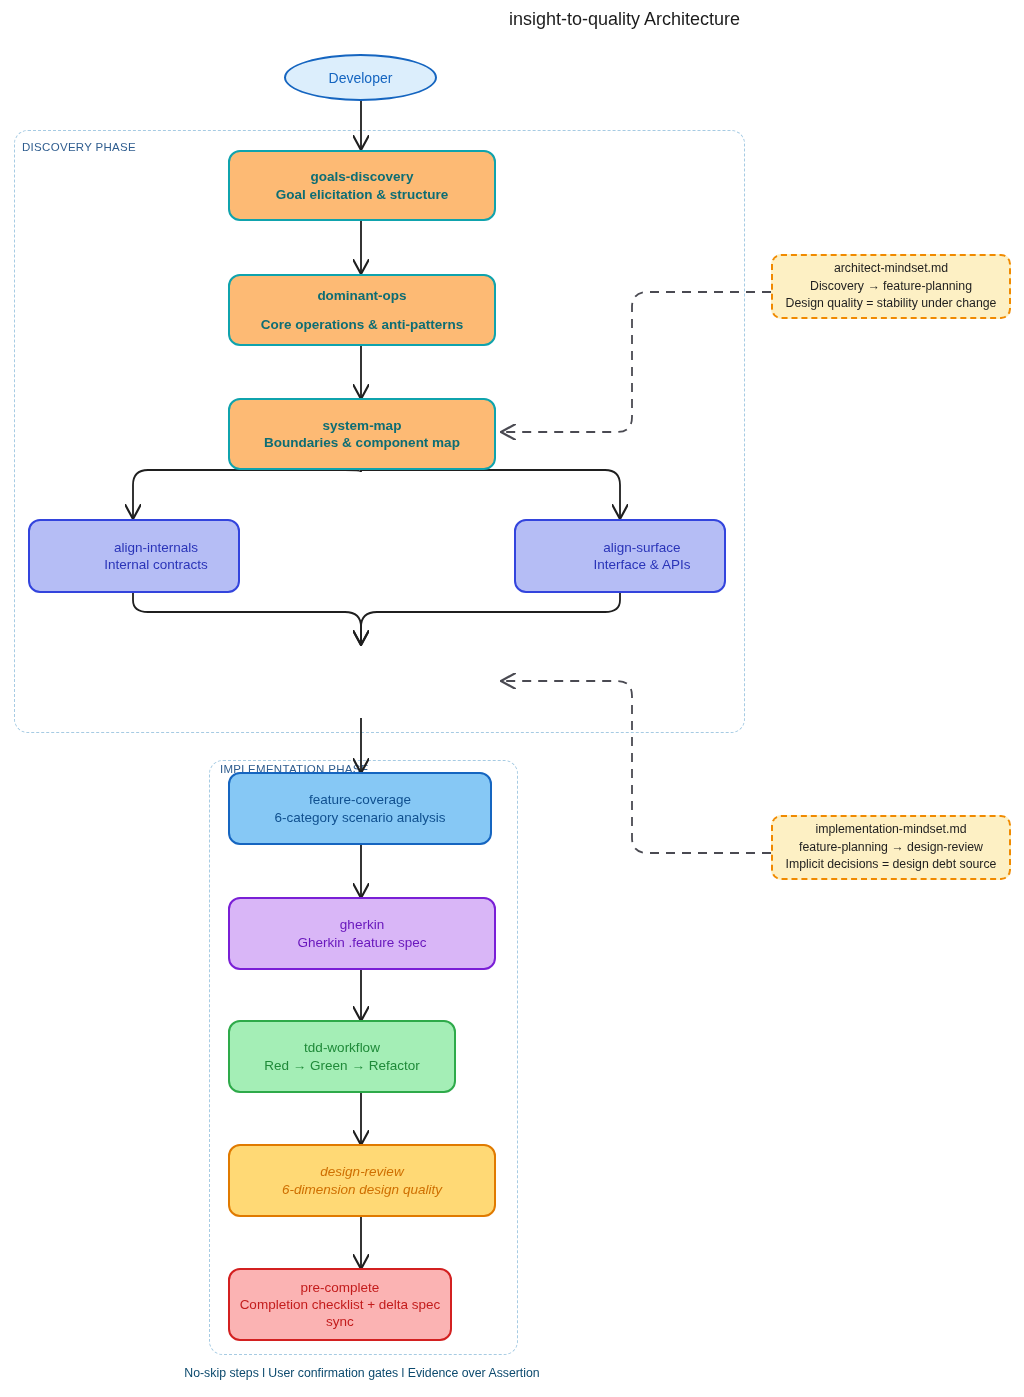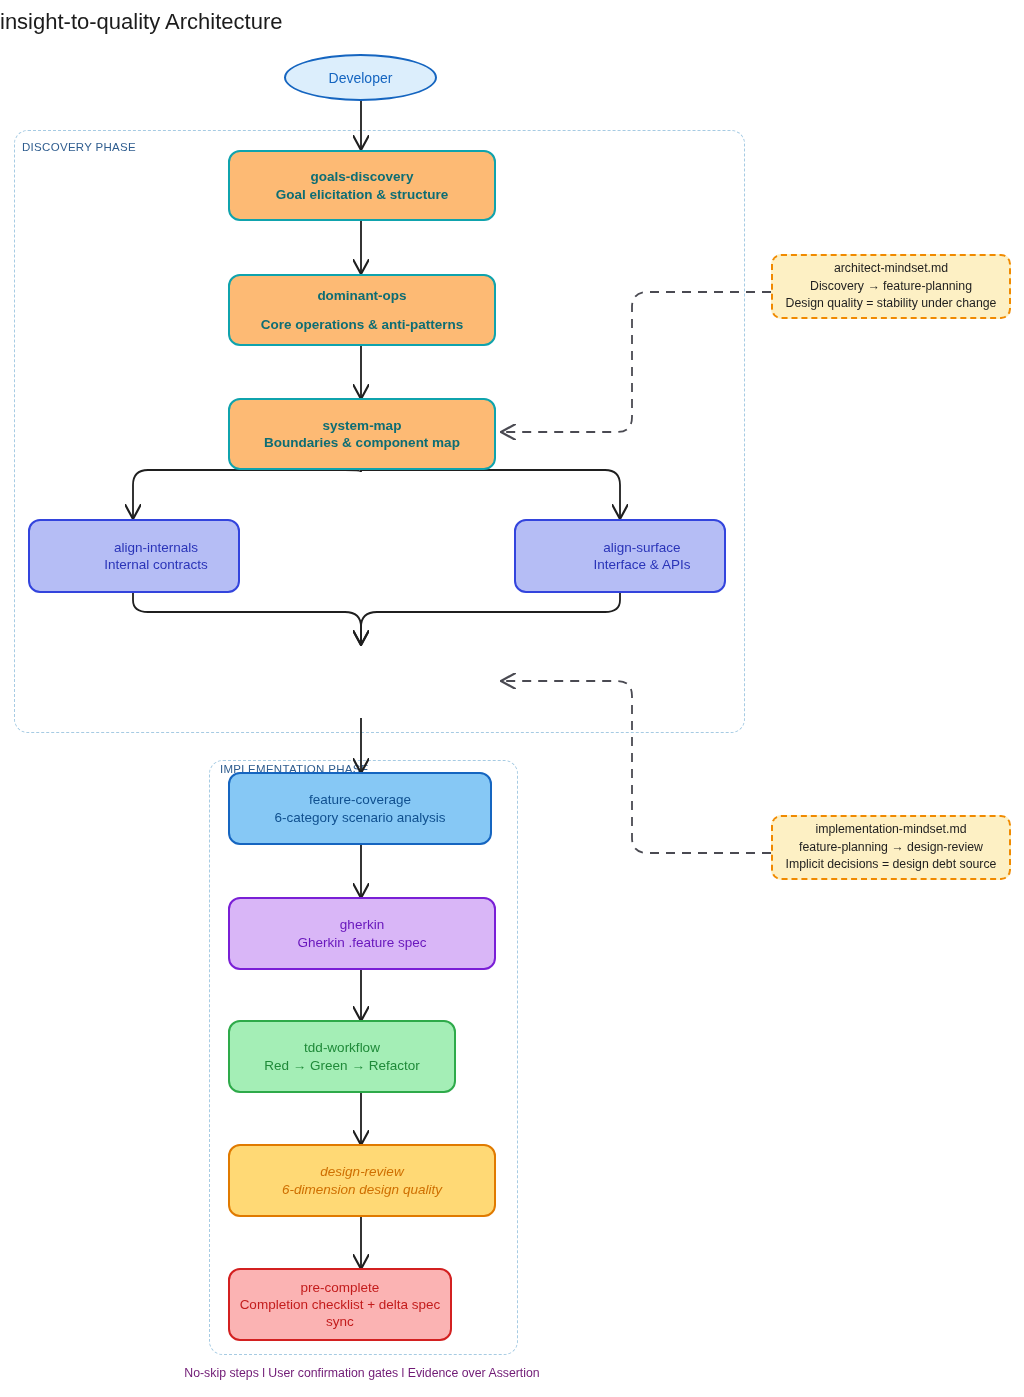--- a/index.html
+++ b/index.html
@@ -130,33 +130,33 @@
     color: #2f5d8f;
     letter-spacing: 0.3px;
     white-space: nowrap;
   }
 
   #title {
     position: absolute;
     left: 0;
     top: 9px;
     width: 740px;
-    text-align: left;
-    font-size: 22px;
+    text-align: right;
+    font-size: 18px;
     color: #1c1c1c;
   }
 
   #footer {
     position: absolute;
     left: 0;
     top: 1366px;
     width: 724px;
     text-align: center;
     font-size: 12.3px;
-    color: #701a75;
+    color: #0c4a6e;
   }
 </style>
 </head>
 <body>
 
 <div id="stage">
 
   <div id="title">insight-to-quality Architecture</div>
 
   <div class="phase" style="left:14px; top:130px; width:731px; height:603px;"></div>

